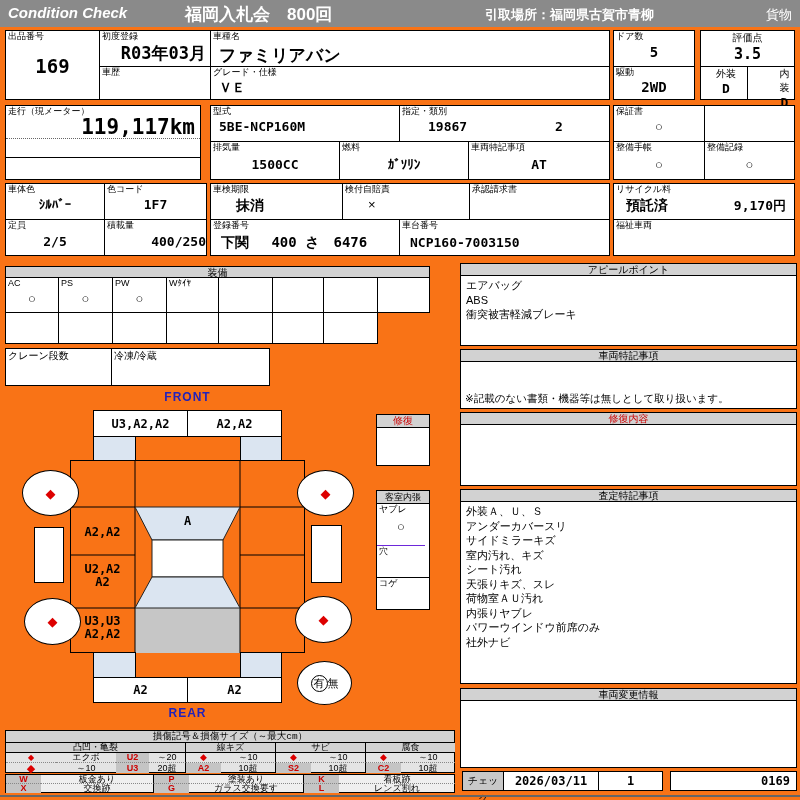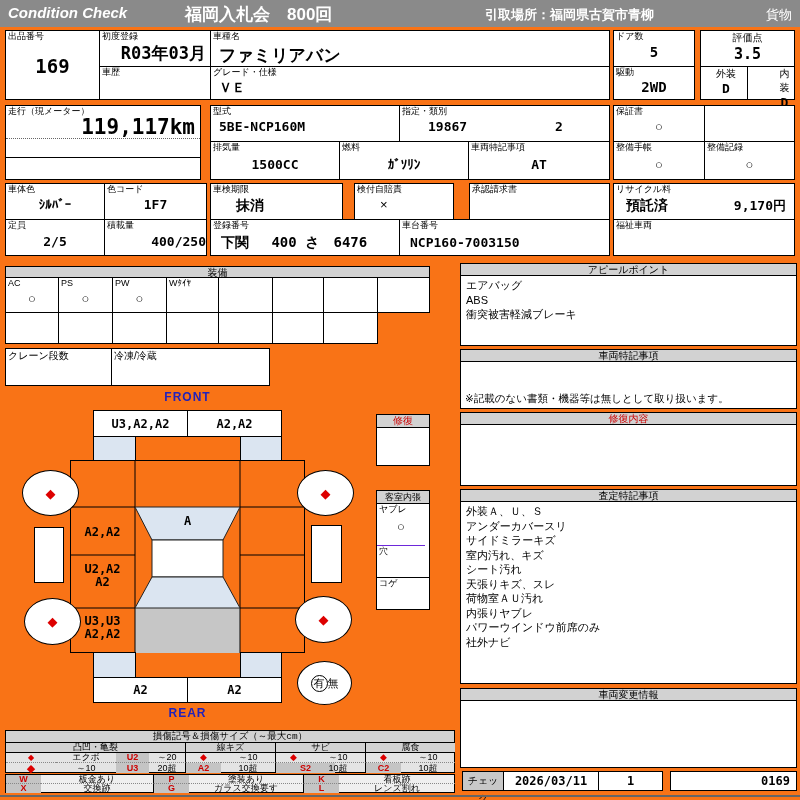--- a/index.html
+++ b/index.html
@@ -126,21 +126,21 @@
     <div class="val" style="position:absolute;top:14px;left:0;right:0;text-align:center;font-size:13px;">2/5</div>
   </div>
   <div class="b" style="left:104px;top:219px;width:103px;height:37px;">
     <span class="lbl">積載量</span>
     <div class="val" style="position:absolute;top:14px;left:0;right:0;text-align:right;font-size:13px;">400/250</div>
   </div>
   <div class="b" style="left:210px;top:183px;width:133px;height:37px;">
     <span class="lbl">車検期限</span>
     <div class="val" style="position:absolute;top:13px;left:25px;font-size:14px;">抹消</div>
   </div>
-  <div class="b" style="left:354px;top:183px;width:100px;height:37px;">
+  <div class="b" style="left:342px;top:183px;width:128px;height:37px;">
     <span class="lbl">検付自賠責</span>
     <div style="position:absolute;top:13px;left:25px;font-size:13px;">×</div>
   </div>
   <div class="b" style="left:469px;top:183px;width:141px;height:37px;">
     <span class="lbl">承認請求書</span>
   </div>
   <div class="b" style="left:210px;top:219px;width:190px;height:37px;">
     <span class="lbl">登録番号</span>
     <div class="val" style="position:absolute;top:14px;left:10px;font-size:14px;white-space:nowrap;">下関　 400 さ　6476</div>
   </div>
@@ -334,21 +334,21 @@
     <div class="legcell" style="left:305px;top:22px;width:55px;height:10px;border-right:1px solid #000;border-bottom:1px dotted #888;">～10</div>
     <div class="legcell diamond" style="left:360px;top:22px;width:35px;height:10px;font-size:9px;border-bottom:1px dotted #888;">◆</div>
     <div class="legcell" style="left:395px;top:22px;width:54px;height:10px;border-bottom:1px dotted #888;">～10</div>
 
     <div class="legcell diamond" style="left:0;top:32px;width:50px;height:10px;font-size:11px;">◆</div>
     <div class="legcell" style="left:50px;top:32px;width:60px;height:10px;">～10</div>
     <div class="legcell codecell" style="left:110px;top:32px;width:33px;height:10px;">U3</div>
     <div class="legcell" style="left:143px;top:32px;width:37px;height:10px;border-right:1px solid #000;">20超</div>
     <div class="legcell codecell" style="left:180px;top:32px;width:35px;height:10px;">A2</div>
     <div class="legcell" style="left:215px;top:32px;width:55px;height:10px;border-right:1px solid #000;">10超</div>
-    <div class="legcell codecell" style="left:270px;top:32px;width:59px;height:10px;">S2</div>
+    <div class="legcell codecell" style="left:270px;top:32px;width:35px;height:10px;">S2</div>
     <div class="legcell" style="left:305px;top:32px;width:55px;height:10px;border-right:1px solid #000;">10超</div>
     <div class="legcell codecell" style="left:360px;top:32px;width:35px;height:10px;">C2</div>
     <div class="legcell" style="left:395px;top:32px;width:54px;height:10px;">10超</div>
   </div>
 
   <div class="b" style="left:5px;top:774px;width:450px;height:19px;background:#efefef;font-size:9px;">
     <div class="legcell codecell" style="left:0;top:0;width:35px;height:9px;border-bottom:1px dotted #888;">W</div>
     <div class="legcell" style="left:35px;top:0;width:113px;height:9px;border-right:1px solid #000;border-bottom:1px dotted #888;">板金あり</div>
     <div class="legcell codecell" style="left:148px;top:0;width:35px;height:9px;border-bottom:1px dotted #888;">P</div>
     <div class="legcell" style="left:183px;top:0;width:115px;height:9px;border-right:1px solid #000;border-bottom:1px dotted #888;">塗装あり</div>

